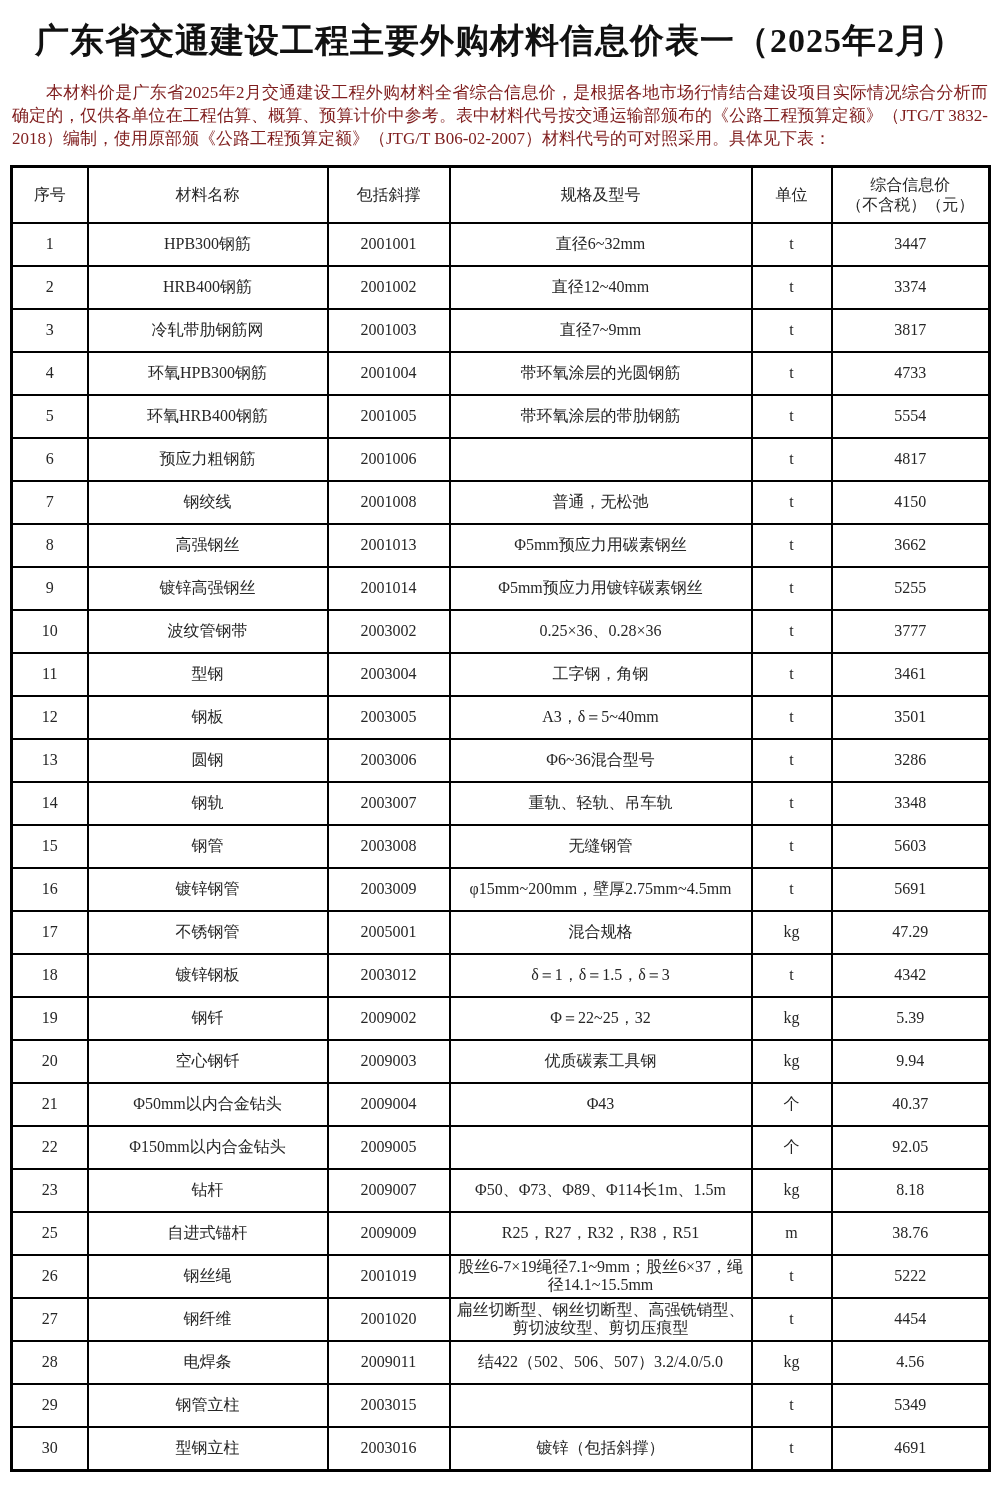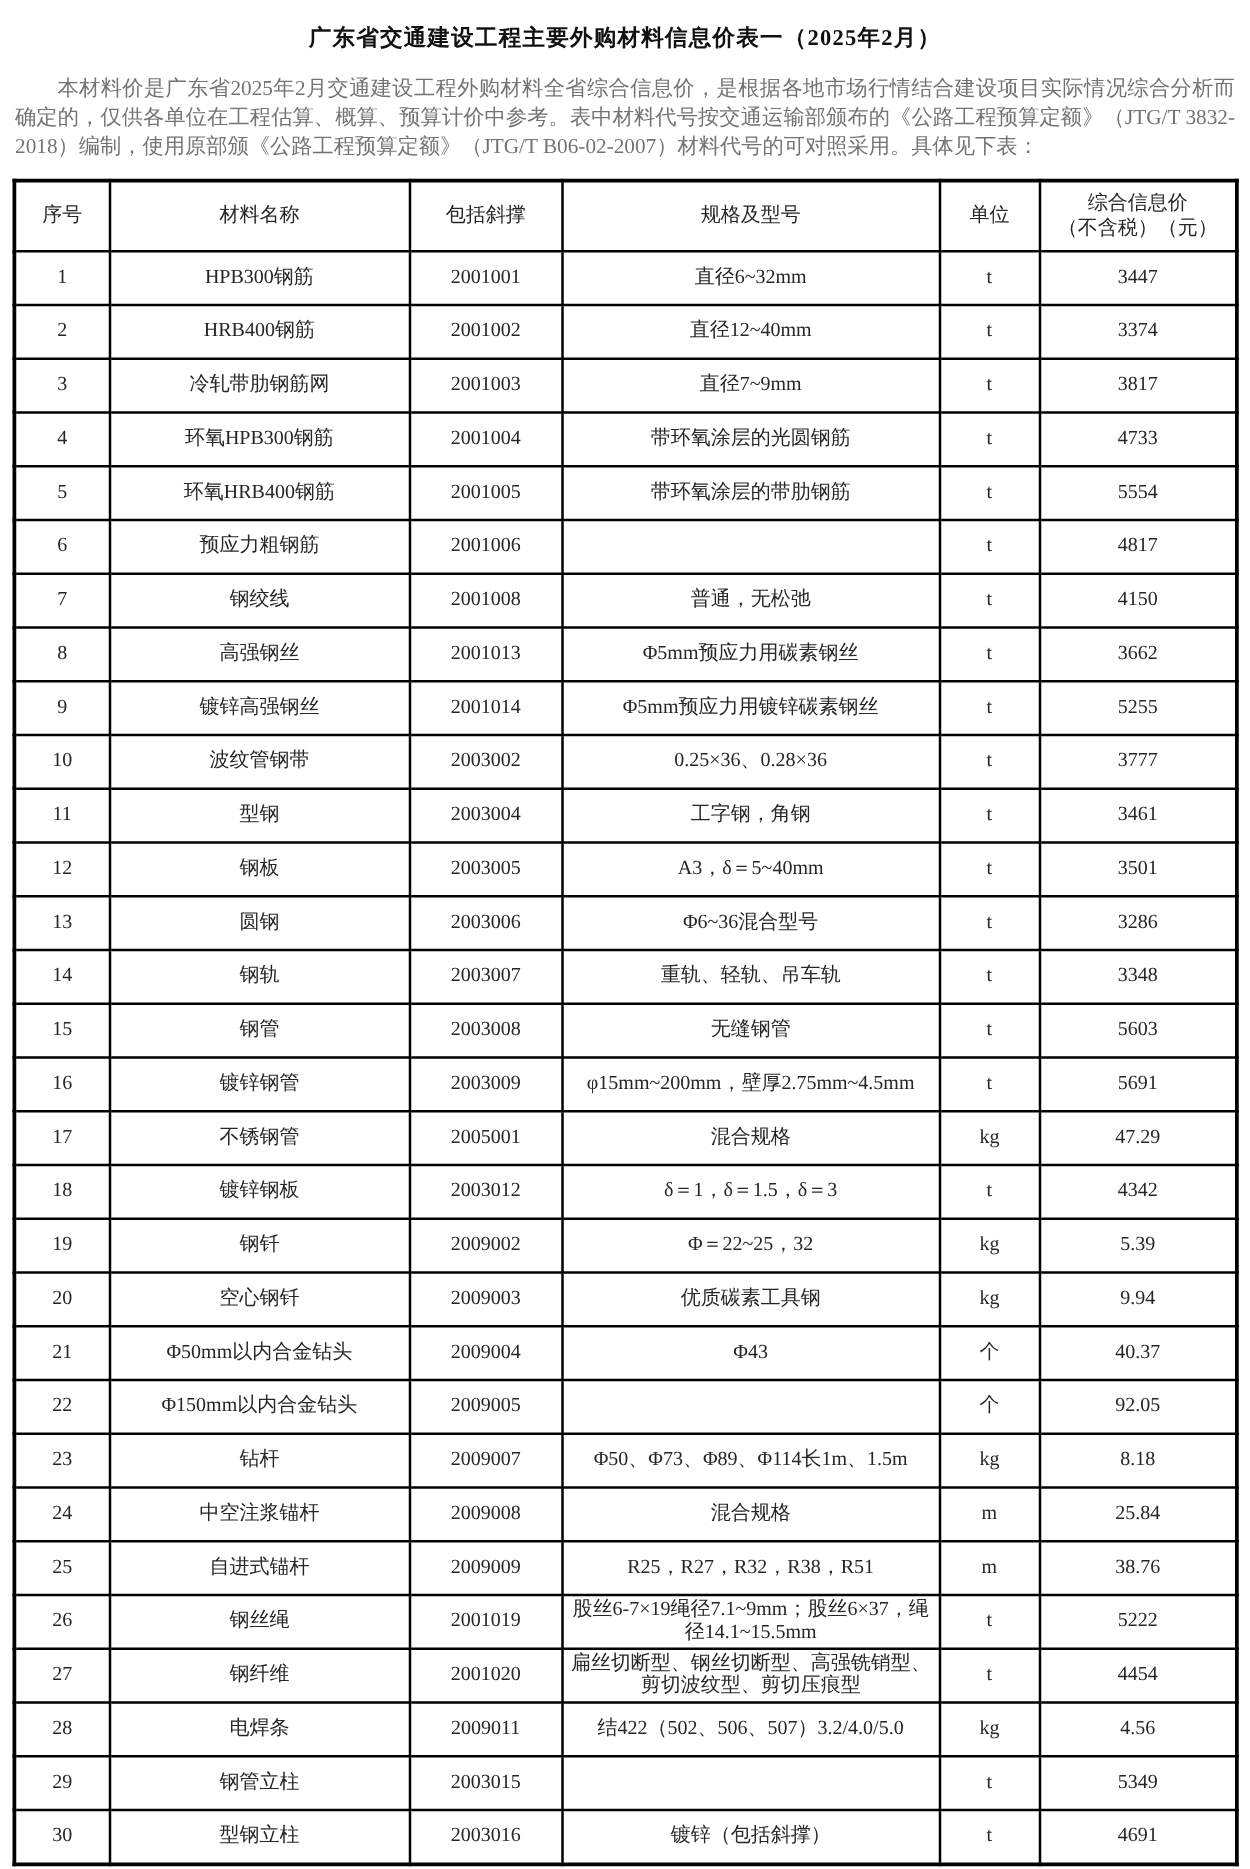--- a/index.html
+++ b/index.html
@@ -11,34 +11,34 @@
   }
   .page {
     width: 1000px;
     min-height: 1495px;
     margin: 0 auto;
     background: #ffffff;
     box-sizing: border-box;
     padding: 10px 10px 6px 10px;
   }
   .doc-title {
-    font-size: 18px;
+    font-size: 34px;
     font-weight: bold;
     text-align: center;
     margin: 8px 0 18px 0;
     letter-spacing: 1px;
     color: #111111;
   }
   .doc-intro {
     font-size: 17px;
     line-height: 1.35;
     text-align: justify;
     text-indent: 2em;
     margin: 0 2px 14px 2px;
-    color: #737373;
+    color: #7f1d1d;
   }
   table.materials {
     width: 978px;
     border-collapse: collapse;
     table-layout: fixed;
     margin: 0 auto;
   }
   table.materials th,
   table.materials td {
     border: 2px solid #000000;
@@ -279,28 +279,20 @@
     </tr>
         <tr>
       <td class="cell-no">23</td>
       <td class="cell-name">钻杆</td>
       <td class="cell-code">2009007</td>
       <td class="cell-spec">Φ50、Φ73、Φ89、Φ114长1m、1.5m</td>
       <td class="cell-unit">kg</td>
       <td class="cell-price">8.18</td>
     </tr>
         <tr>
-      <td class="cell-no">24</td>
-      <td class="cell-name">中空注浆锚杆</td>
-      <td class="cell-code">2009008</td>
-      <td class="cell-spec">混合规格</td>
-      <td class="cell-unit">m</td>
-      <td class="cell-price">25.84</td>
-    </tr>
-        <tr>
       <td class="cell-no">25</td>
       <td class="cell-name">自进式锚杆</td>
       <td class="cell-code">2009009</td>
       <td class="cell-spec">R25，R27，R32，R38，R51</td>
       <td class="cell-unit">m</td>
       <td class="cell-price">38.76</td>
     </tr>
         <tr>
       <td class="cell-no">26</td>
       <td class="cell-name">钢丝绳</td>

